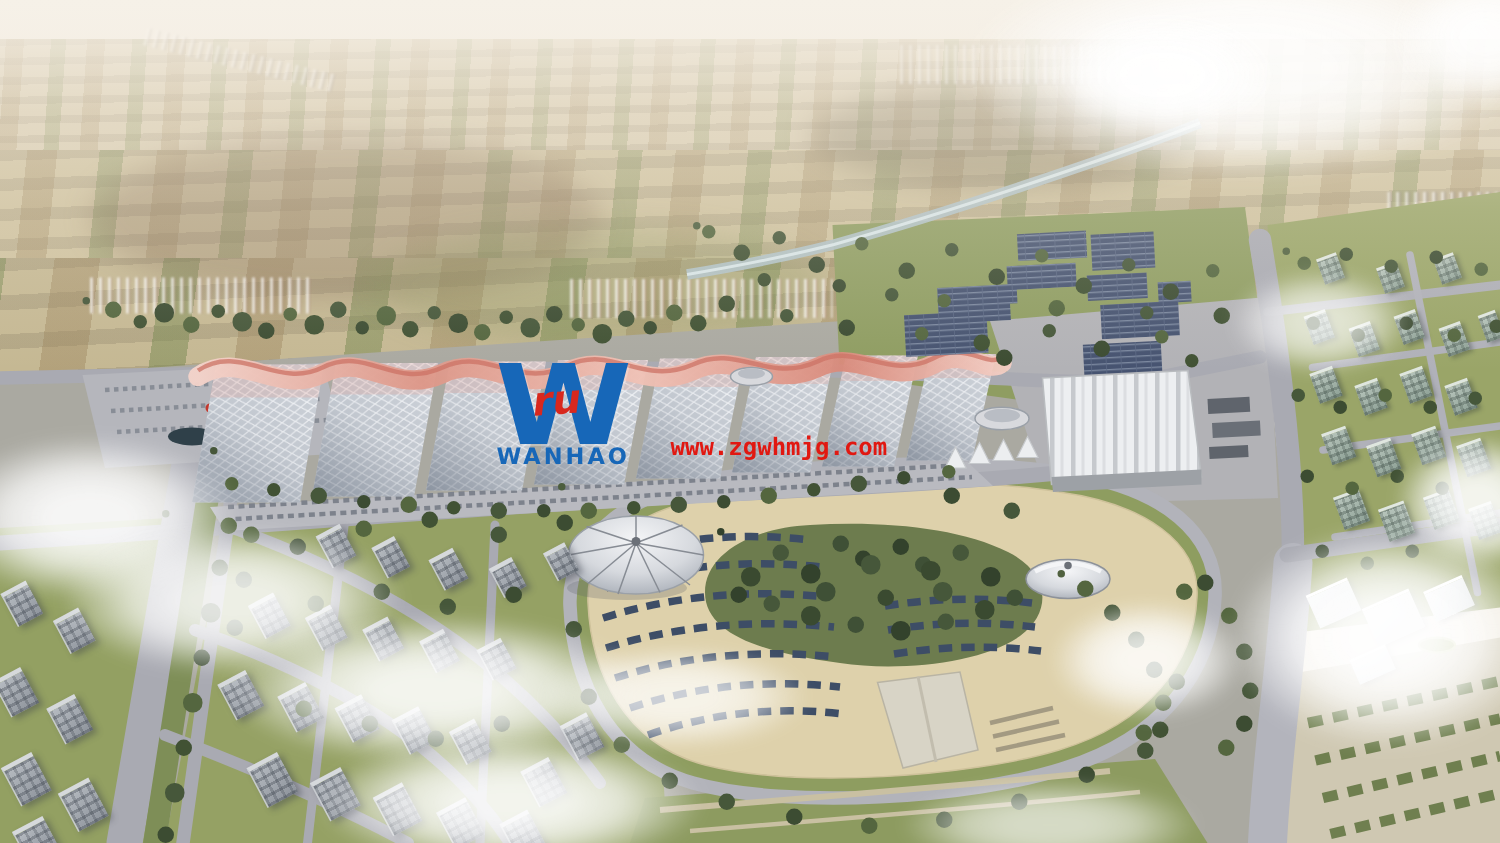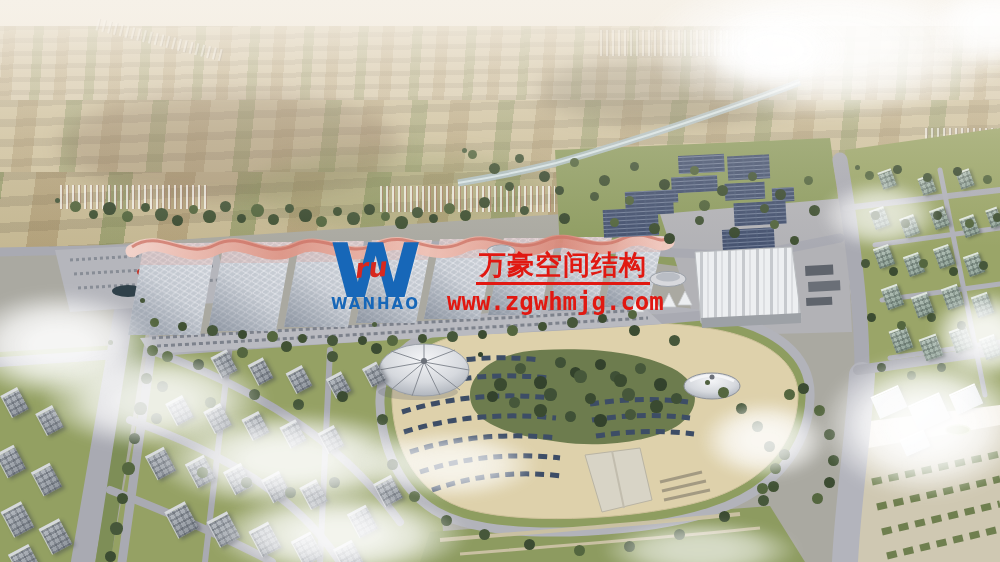--- a/index.html
+++ b/index.html
@@ -51,21 +51,21 @@
     color:#1767b8;transform:scaleX(1.12);transform-origin:left top;line-height:1;
     text-shadow:1px 1px 0 rgba(255,255,255,.25);}
   .wm-glyph{position:absolute;left:355px;top:254px;font-weight:bold;font-style:italic;
     font-size:27px;color:#d8281e;transform:rotate(-4deg);line-height:1;}
   .wm-name{position:absolute;left:331px;top:297px;font-weight:bold;font-size:15px;
     letter-spacing:2px;color:#1767b8;line-height:1;}
   .wm-cn{position:absolute;left:476px;top:250px;font-weight:bold;font-size:27px;
     letter-spacing:1px;color:#e11811;line-height:1.1;
     border-bottom:3px solid #e11811;padding:0 3px 2px 3px;
     font-family:"DejaVu Sans","Liberation Sans",sans-serif;}
-  .wm-url{position:absolute;left:447px;top:290px;font-weight:bold;font-size:24px;
+  .wm-url{position:absolute;left:447px;top:290px;font-weight:bold;font-size:16px;
     color:#e11811;line-height:1;font-family:"DejaVu Sans Mono",monospace;}
 </style>
 </head>
 <body>
 
 <div class="scene">
 
   <div id="sky"></div>
   <div class="farm" id="f1"></div>
   <div class="farm" id="f2"></div>
@@ -397,17 +397,16 @@
   <div class="cloud" style="left:40px;top:350px;width:230px;height:100px;opacity:.85"></div>
   <div class="cloud" style="left:150px;top:410px;width:280px;height:100px;opacity:.9"></div>
   <div class="cloud" style="left:210px;top:490px;width:260px;height:90px;opacity:.9"></div>
   <div class="cloud" style="left:360px;top:430px;width:180px;height:70px;opacity:.75"></div>
   <div class="cloud" style="left:600px;top:520px;width:200px;height:60px;opacity:.65"></div>
 
   <div class="watermark">
     <div class="wm-w">W</div>
     <div class="wm-glyph">ru</div>
     <div class="wm-name">WANHAO</div>
-    <div class="wm-cn">万豪空间结构</div>
     <div class="wm-url">www.zgwhmjg.com</div>
   </div>
 
 </div>
 
 </body></html>

